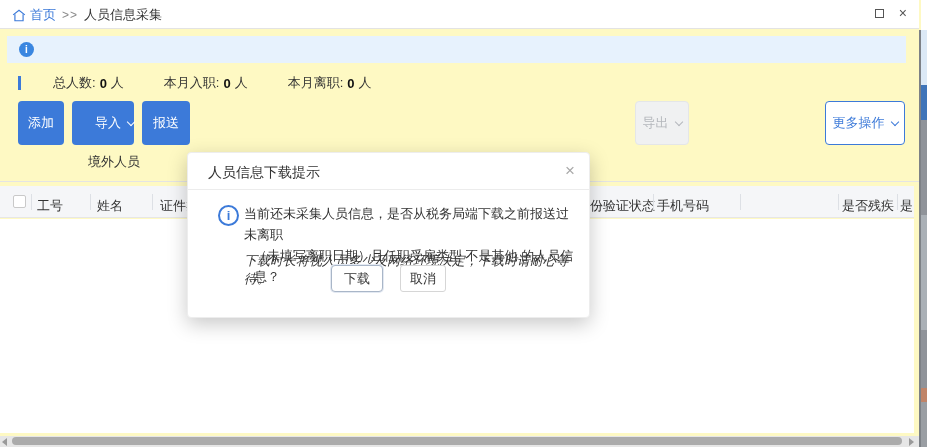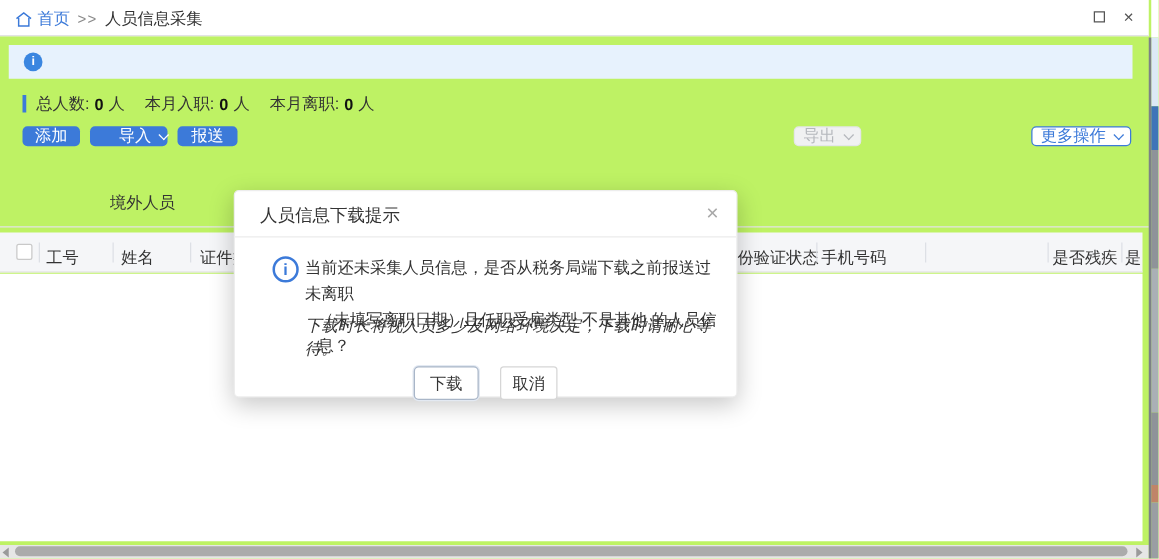--- a/index.html
+++ b/index.html
@@ -1,17 +1,17 @@
 <!DOCTYPE html>
 <html><head>
 <meta charset="utf-8">
 <style>
   * { margin:0; padding:0; box-sizing:border-box; }
   html,body { width:927px; height:447px; background:#fff; }
-  #app { position:relative; width:927px; height:447px; background:#bef264;
+  #app { position:relative; width:927px; height:447px; background:#fef9c3;
          font-family:"Liberation Sans",sans-serif; overflow:hidden; }
 
   
   .topbar { position:absolute; top:0; left:0; width:919px; height:29px; background:#fff;
             border-bottom:1px solid #e3e3e3; }
   .breadcrumb { position:absolute; left:12px; top:6px; display:flex; align-items:center; gap:6px;
                 font-size:13px; }
   .crumb-home { color:#3c7ad9; display:flex; align-items:center; gap:4px; }
   .crumb-sep { color:#8a8a8a; font-size:12px; letter-spacing:1px; }
   .crumb-cur { color:#333; }
@@ -22,25 +22,25 @@
   
   .banner { position:absolute; left:7px; top:36px; width:899px; height:27px; background:#e7f2fd;
             display:flex; align-items:center; font-size:13px; color:#333; }
   .banner-icon { margin:0 10px 0 12px; width:15px; height:15px; min-width:15px; border-radius:50%;
                  background:#3a86e0; color:#fff; font-size:10px; font-weight:bold;
                  display:flex; align-items:center; justify-content:center; }
 
   
   .stats { position:absolute; left:18px; top:74px; display:flex; align-items:center; font-size:13px; color:#333; }
   .stats-bar { width:3px; height:14px; background:#3c7ad9; margin-right:8px; }
-  .stat-group { margin-right:16px; display:flex; align-items:center; }
+  .stat-group { margin-right:16px; display:flex; align-items:center;margin-left:24px; }
   .stat-value { font-weight:bold; color:#111; margin:0 4px; }
 
   
-  .btn { position:absolute; top:101px; height:16px; display:flex; align-items:center; justify-content:center;
+  .btn { position:absolute; top:101px; height:44px; display:flex; align-items:center; justify-content:center;
          font-size:13px; border-radius:4px; cursor:pointer; border:none;
          font-family:"Liberation Sans",sans-serif; }
   .btn-blue { background:#3c7ad9; color:#fff; }
   .btn-outline { background:#fff; border:1px solid #3c7ad9; color:#3c7ad9; }
   .btn-disabled { background:#f0f1f2; border:1px solid #e4e6e8; color:#b4b7bc; cursor:default; }
   .chev { display:inline-block; width:6px; height:6px; border-right:1.5px solid currentColor;
           border-bottom:1.5px solid currentColor; transform:rotate(45deg); margin-left:7px; margin-top:-3px; }
 
   
   .tabs { position:absolute; left:18px; top:153px; display:flex; gap:18px; font-size:13px; }
@@ -76,21 +76,21 @@
            border-radius:4px; border:1px solid #ededed; box-shadow:0 6px 20px rgba(0,0,0,.22); }
   .modal-title { position:absolute; left:20px; top:11px; font-size:14px; color:#333; }
   .modal-hline { position:absolute; left:0; top:36px; width:100%; height:1px; background:#ececec; }
   .modal-close { position:absolute; right:14px; top:8px; font-size:17px; color:#a9a9a9; cursor:pointer; }
   .modal-info { position:absolute; left:30px; top:52px; width:21px; height:21px; border:2px solid #3c7ad9;
                 border-radius:50%; color:#3c7ad9; font-size:13px; font-weight:bold; text-align:center;
                 line-height:18px; }
   .modal-text { position:absolute; left:56px; top:50px; width:335px; font-size:13px; color:#333; line-height:21px; }
   .modal-text .l2 { padding-left:10px; }
   .modal-text2 { position:absolute; left:56px; top:99px; width:335px; font-size:13px; color:#333;font-style:italic; }
-  .modal-footer { position:absolute; left:0; width:100%; top:140px; display:flex; justify-content:center; gap:17px; }
+  .modal-footer { position:absolute; left:0; width:100%; top:112px; display:flex; justify-content:center; gap:17px; }
   .btn-download { width:52px; height:27px; background:#fff; border:1px solid #a9b6c8;
                   box-shadow:0 0 0 1px #e3e9f2; border-radius:4px; font-size:13px; color:#333;
                   font-family:"Liberation Sans",sans-serif; cursor:pointer; }
   .btn-cancel { width:46px; height:27px; background:#fff; border:1px solid #d6d6d6; border-radius:3px;
                 font-size:13px; color:#333; font-family:"Liberation Sans",sans-serif; cursor:pointer; }
 </style>
 </head>
 <body>
 
 <div id="app">

